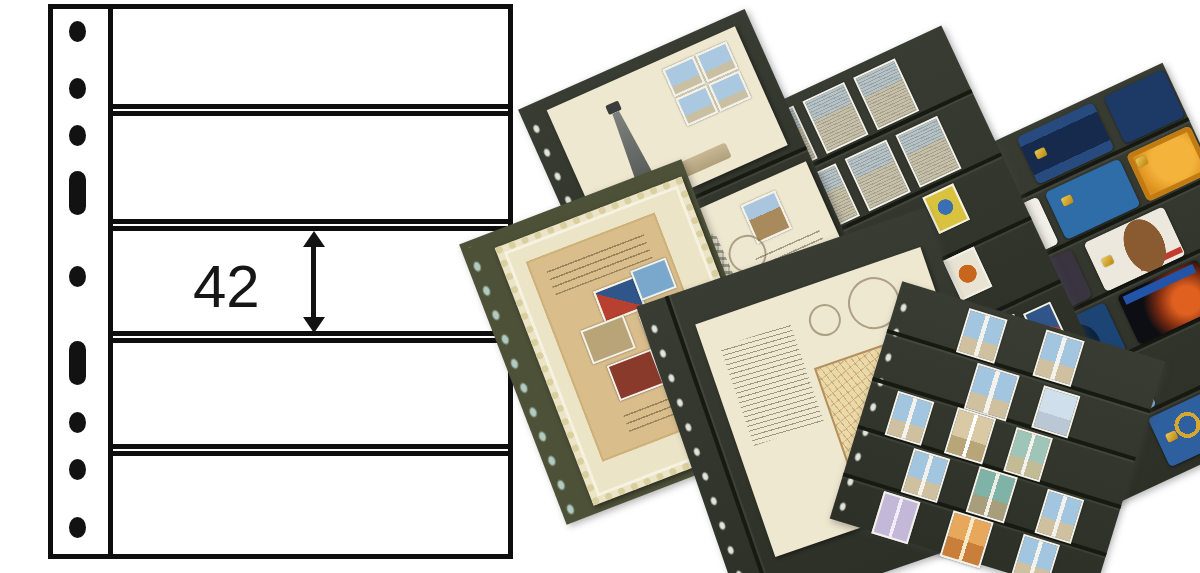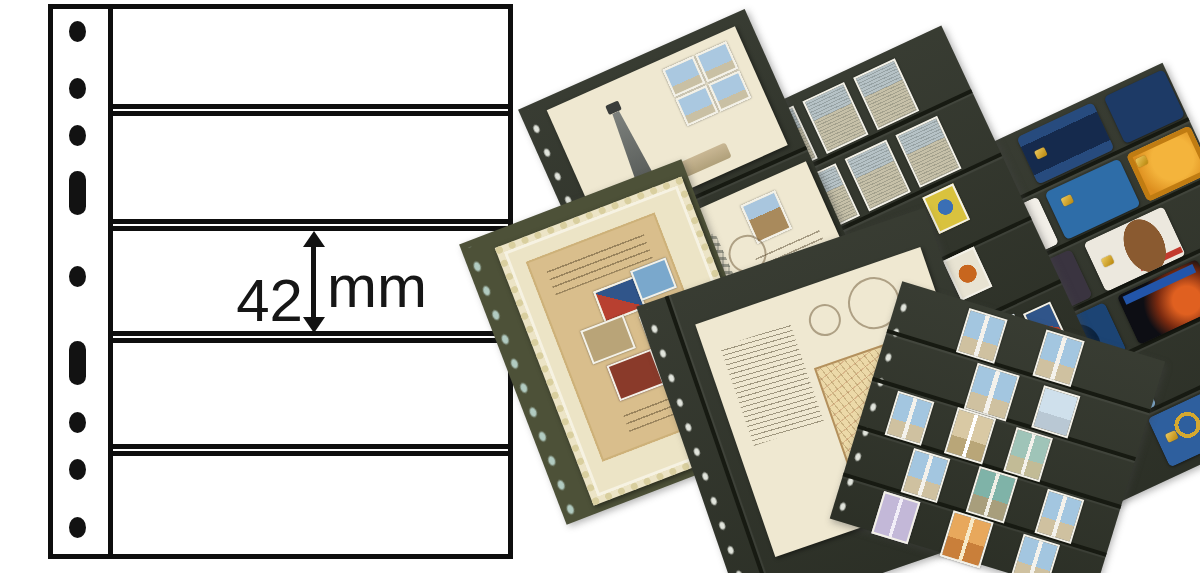--- a/index.html
+++ b/index.html
@@ -9,21 +9,21 @@
   
   #diagram{position:absolute;left:0;top:0;width:540px;height:573px;}
   .sheet{position:absolute;left:48px;top:4px;width:455px;height:545px;
          border:5px solid #0e0e0e;background:#fff;}
   .vline{position:absolute;left:55px;top:0;width:5px;height:100%;background:#0e0e0e;}
   #holes{position:absolute;left:16px;top:0;width:17px;height:100%;}
   .hole{position:absolute;left:0;width:17px;height:21px;background:#121212;border-radius:50%;}
   .hole.oval{height:44px;border-radius:9px;}
   .divider{position:absolute;left:60px;width:395px;height:5px;background:#0e0e0e;}
   .meas{position:absolute;color:#161616;font-size:60px;line-height:56px;white-space:nowrap;}
-  #meas-42{left:140px;top:264px;width:110px;text-align:right;}
+  #meas-42{left:140px;top:250px;width:110px;text-align:left;}
   #meas-mm{left:274px;top:250px;}
   .arrow-line{position:absolute;left:258px;top:236px;width:5px;height:73px;background:#121212;}
   .arrow-head{position:absolute;width:0;height:0;border-left:11px solid transparent;
               border-right:11px solid transparent;}
   #arrow-top{left:250px;top:222px;border-bottom:16px solid #121212;}
   #arrow-bottom{left:250px;top:308px;border-top:16px solid #121212;}
 
   
   #photo{position:absolute;left:0;top:0;width:1200px;height:573px;}
   .node{position:absolute;}
@@ -123,21 +123,20 @@
         <div class="divider" style="top: 217px;"></div>
         <div class="divider" style="top: 322px;"></div>
         <div class="divider" style="top: 329px;"></div>
         <div class="divider" style="top: 435px;"></div>
         <div class="divider" style="top: 442px;"></div>
       </div>
     <div class="meas" id="meas-42">42</div>
     <div class="arrow-line"></div>
     <div class="arrow-head" id="arrow-top"></div>
     <div class="arrow-head" id="arrow-bottom"></div>
-    <div class="meas" id="meas-mm">mm</div>
   </div>
 </div>
 
 <div id="photo">
     <div class="node page" style="left: 995px; top: 100px; width: 260px; height: 380px; transform: rotate(-25deg); z-index: 1;">
       <div class="node holes" style="left: 2px; top: 4px; width: 12px; height: 372px;"></div>
       <div class="node seam" style="left: 14px; top: 60px; width: 246px; height: 4px;"></div>
       <div class="node seam" style="left: 14px; top: 122px; width: 246px; height: 4px;"></div>
       <div class="node seam" style="left: 14px; top: 184px; width: 246px; height: 4px;"></div>
       <div class="node seam" style="left: 14px; top: 246px; width: 246px; height: 4px;"></div>

